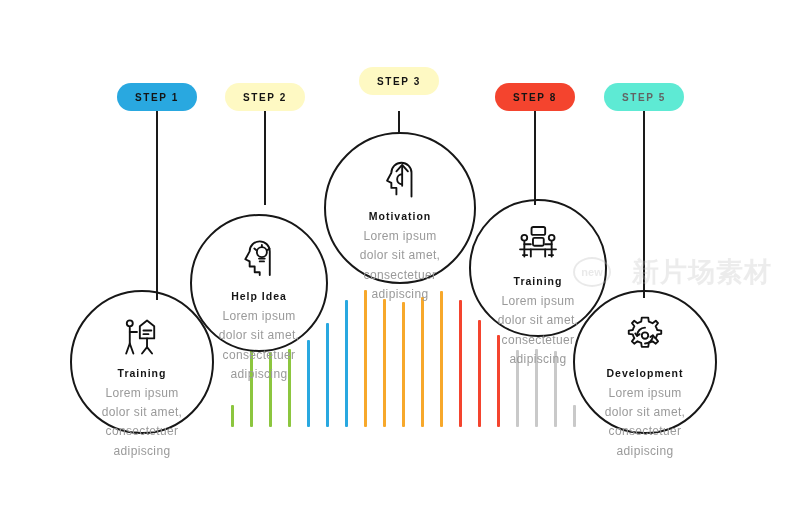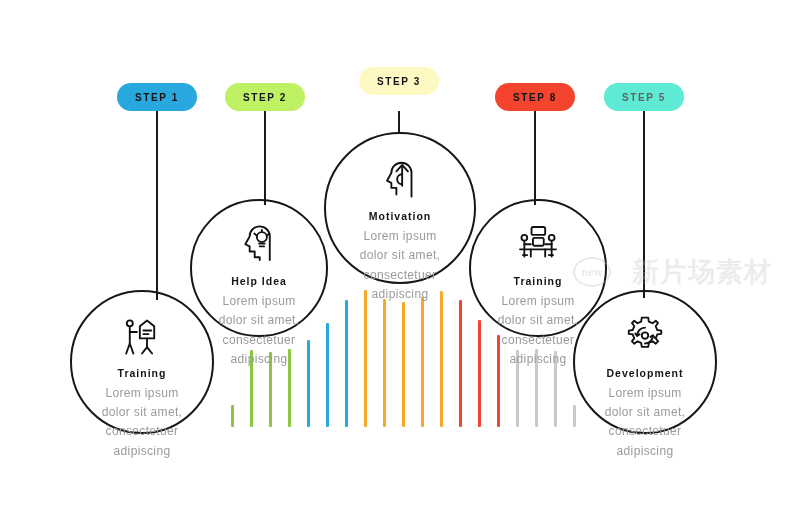--- a/index.html
+++ b/index.html
@@ -175,21 +175,21 @@
       <path d="M15 25 h10"></path>
       <path d="M29 17 l10 -8 l10 8 v17 h-20 z"></path>
       <path d="M34 23 h11 M34 28 h7"></path>
       <path d="M39 34 v12"></path>
       <path d="M39 46 l-7 9 M39 46 l7 9"></path>
     </svg></span>
           <div class="node-title">Training</div>
           <div class="node-desc">Lorem ipsum dolor sit amet, consectetuer adipiscing</div>
         </div>
       </div>
-      <div class="node" style="left: 190px; top: 199px; width: 138px; height: 138px;">
+      <div class="node" style="left: 190px; top: 214px; width: 138px; height: 138px;">
         <div class="node-inner" style="top: 20.7px;">
           <span class="node-icon">
     <svg viewBox="0 0 64 64" fill="none" stroke="#111" stroke-width="2.6" stroke-linecap="round" stroke-linejoin="round">
       <path d="M47 53 V20 a14 14 0 0 0 -28 0 l-6 11 l6 3 v7 h7 v8 h7 v4"></path>
       <circle cx="36" cy="21" r="7"></circle>
       <path d="M32 30 h8 M33 34 h6"></path>
       <path d="M36 14 v-3 M44 18 l2.5 -2 M28 18 l-2.5 -2"></path>
     </svg></span>
           <div class="node-title">Help Idea</div>
           <div class="node-desc">Lorem ipsum dolor sit amet, consectetuer adipiscing</div>
@@ -243,21 +243,21 @@
       <path d="M45.5 33 l-2.5 -3.5 -3.5 2.5"></path>
     </svg></span>
           <div class="node-title">Development</div>
           <div class="node-desc">Lorem ipsum dolor sit amet, consectetuer adipiscing</div>
         </div>
       </div>
     </div>
 
   <div id="badges">
       <div class="badge" style="left: 117px; top: 83px; width: 80px; background: rgb(41, 168, 224); color: rgb(20, 20, 20);">STEP 1</div>
-      <div class="badge" style="left: 225px; top: 83px; width: 80px; background: #bef264; color: rgb(20, 20, 20);">STEP 2</div>
+      <div class="badge" style="left: 225px; top: 83px; width: 80px; background: #fef9c3; color: rgb(20, 20, 20);">STEP 2</div>
       <div class="badge" style="left: 359px; top: 67px; width: 80px; background: #fef9c3; color: rgb(20, 20, 20);">STEP 3</div>
       <div class="badge" style="left: 495px; top: 83px; width: 80px; background: rgb(244, 68, 46); color: rgb(20, 20, 20);">STEP 8</div>
       <div class="badge" style="left: 604px; top: 83px; width: 80px; background: #5eead4; color: rgb(99, 99, 99);">STEP 5</div>
     </div>
 
   <div id="watermark">
     <div class="wm-badge">new</div>
     <div class="wm-text">新片场素材</div>
   </div>
 

